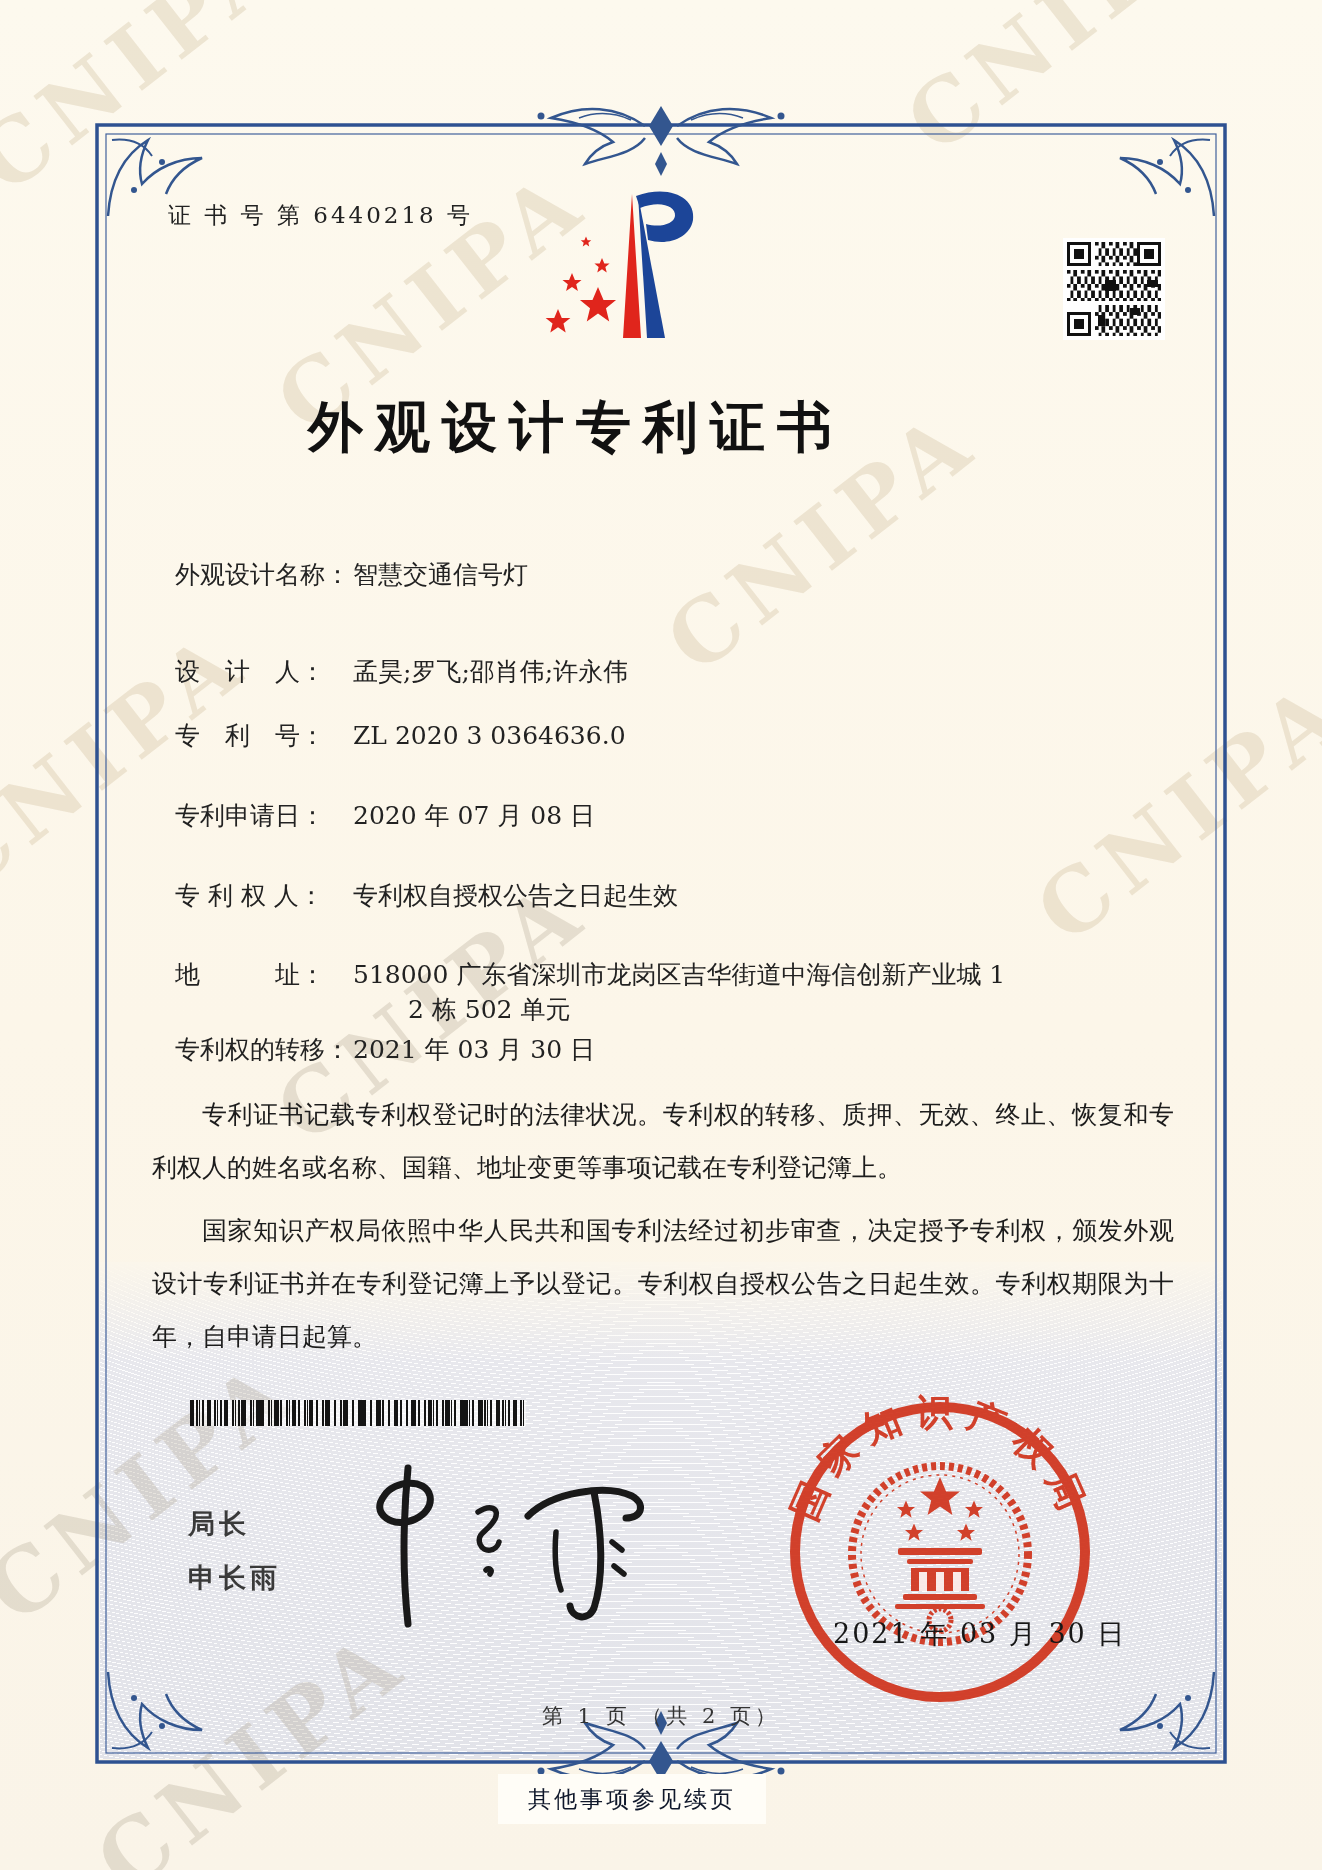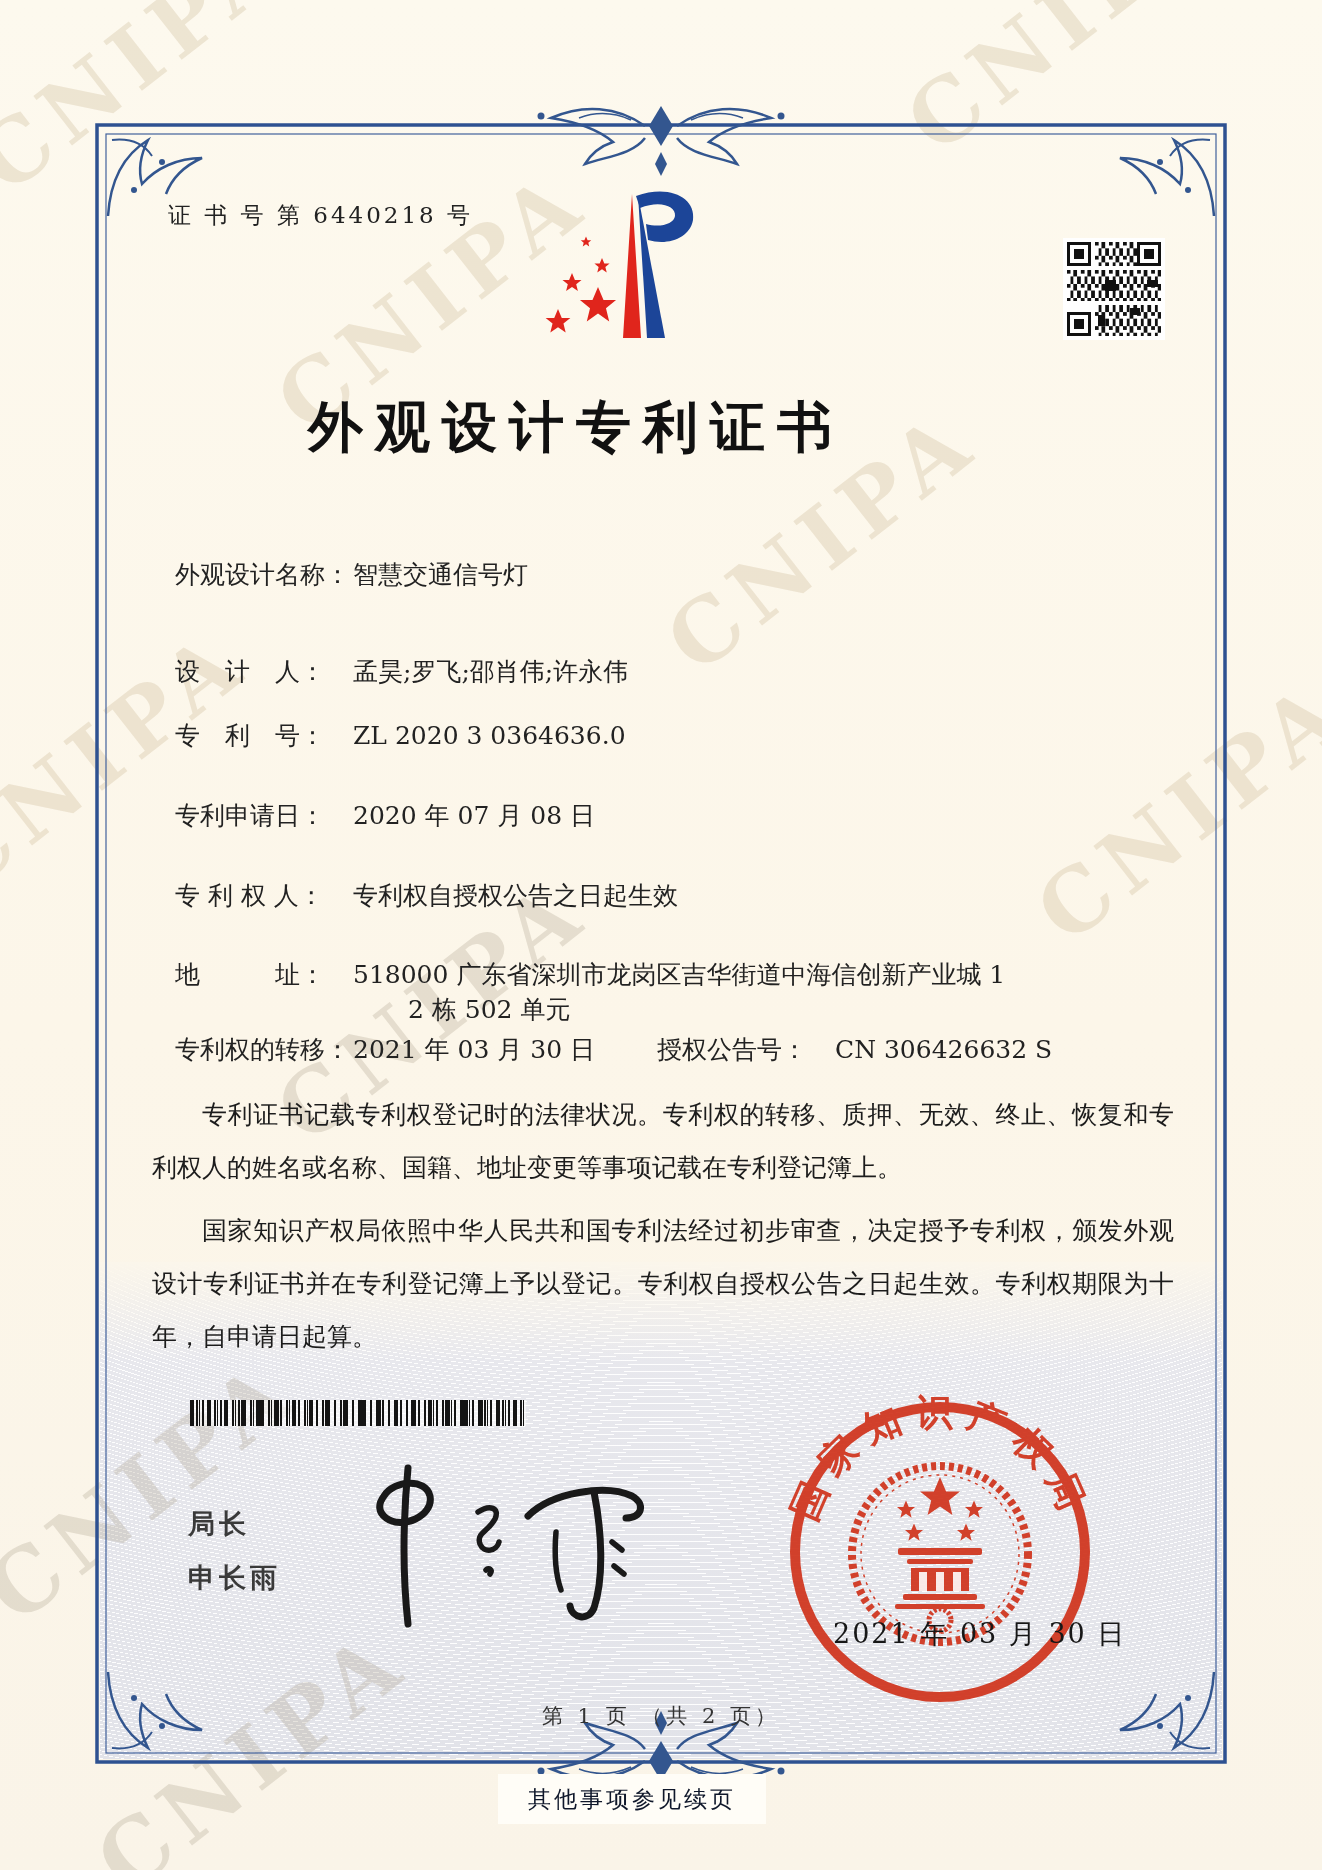--- a/index.html
+++ b/index.html
@@ -160,23 +160,20 @@
   </div>
   <div class="field" style="top:919px;margin-top:39px;">
     <span class="lb">地　　　址：</span><span>518000 广东省深圳市龙岗区吉华街道中海信创新产业城 1</span>
   </div>
   <div class="field" style="left:408px;top:993px;">
     <span>2 栋 502 单元</span>
   </div>
   <div class="field" style="top:1033px;">
     <span class="lb">专利权的转移：</span><span>2021 年 03 月 30 日</span>
   </div>
-  <div class="field" style="left:657px;top:1033px;">
-    <span class="lb">授权公告号：</span><span>CN 306426632 S</span>
-  </div>
 
   <div class="para" style="top:1088px;">
     <p>专利证书记载专利权登记时的法律状况。专利权的转移、质押、无效、终止、恢复和专利权人的姓名或名称、国籍、地址变更等事项记载在专利登记簿上。</p>
     <p>国家知识产权局依照中华人民共和国专利法经过初步审查，决定授予专利权，颁发外观设计专利证书并在专利登记簿上予以登记。专利权自授权公告之日起生效。专利权期限为十年，自申请日起算。</p>
   </div>
 
   <div class="barcode"></div>
 
   <div class="officer" style="top:1506px;">局长</div>
   <div class="officer" style="top:1560px;">申长雨</div>

